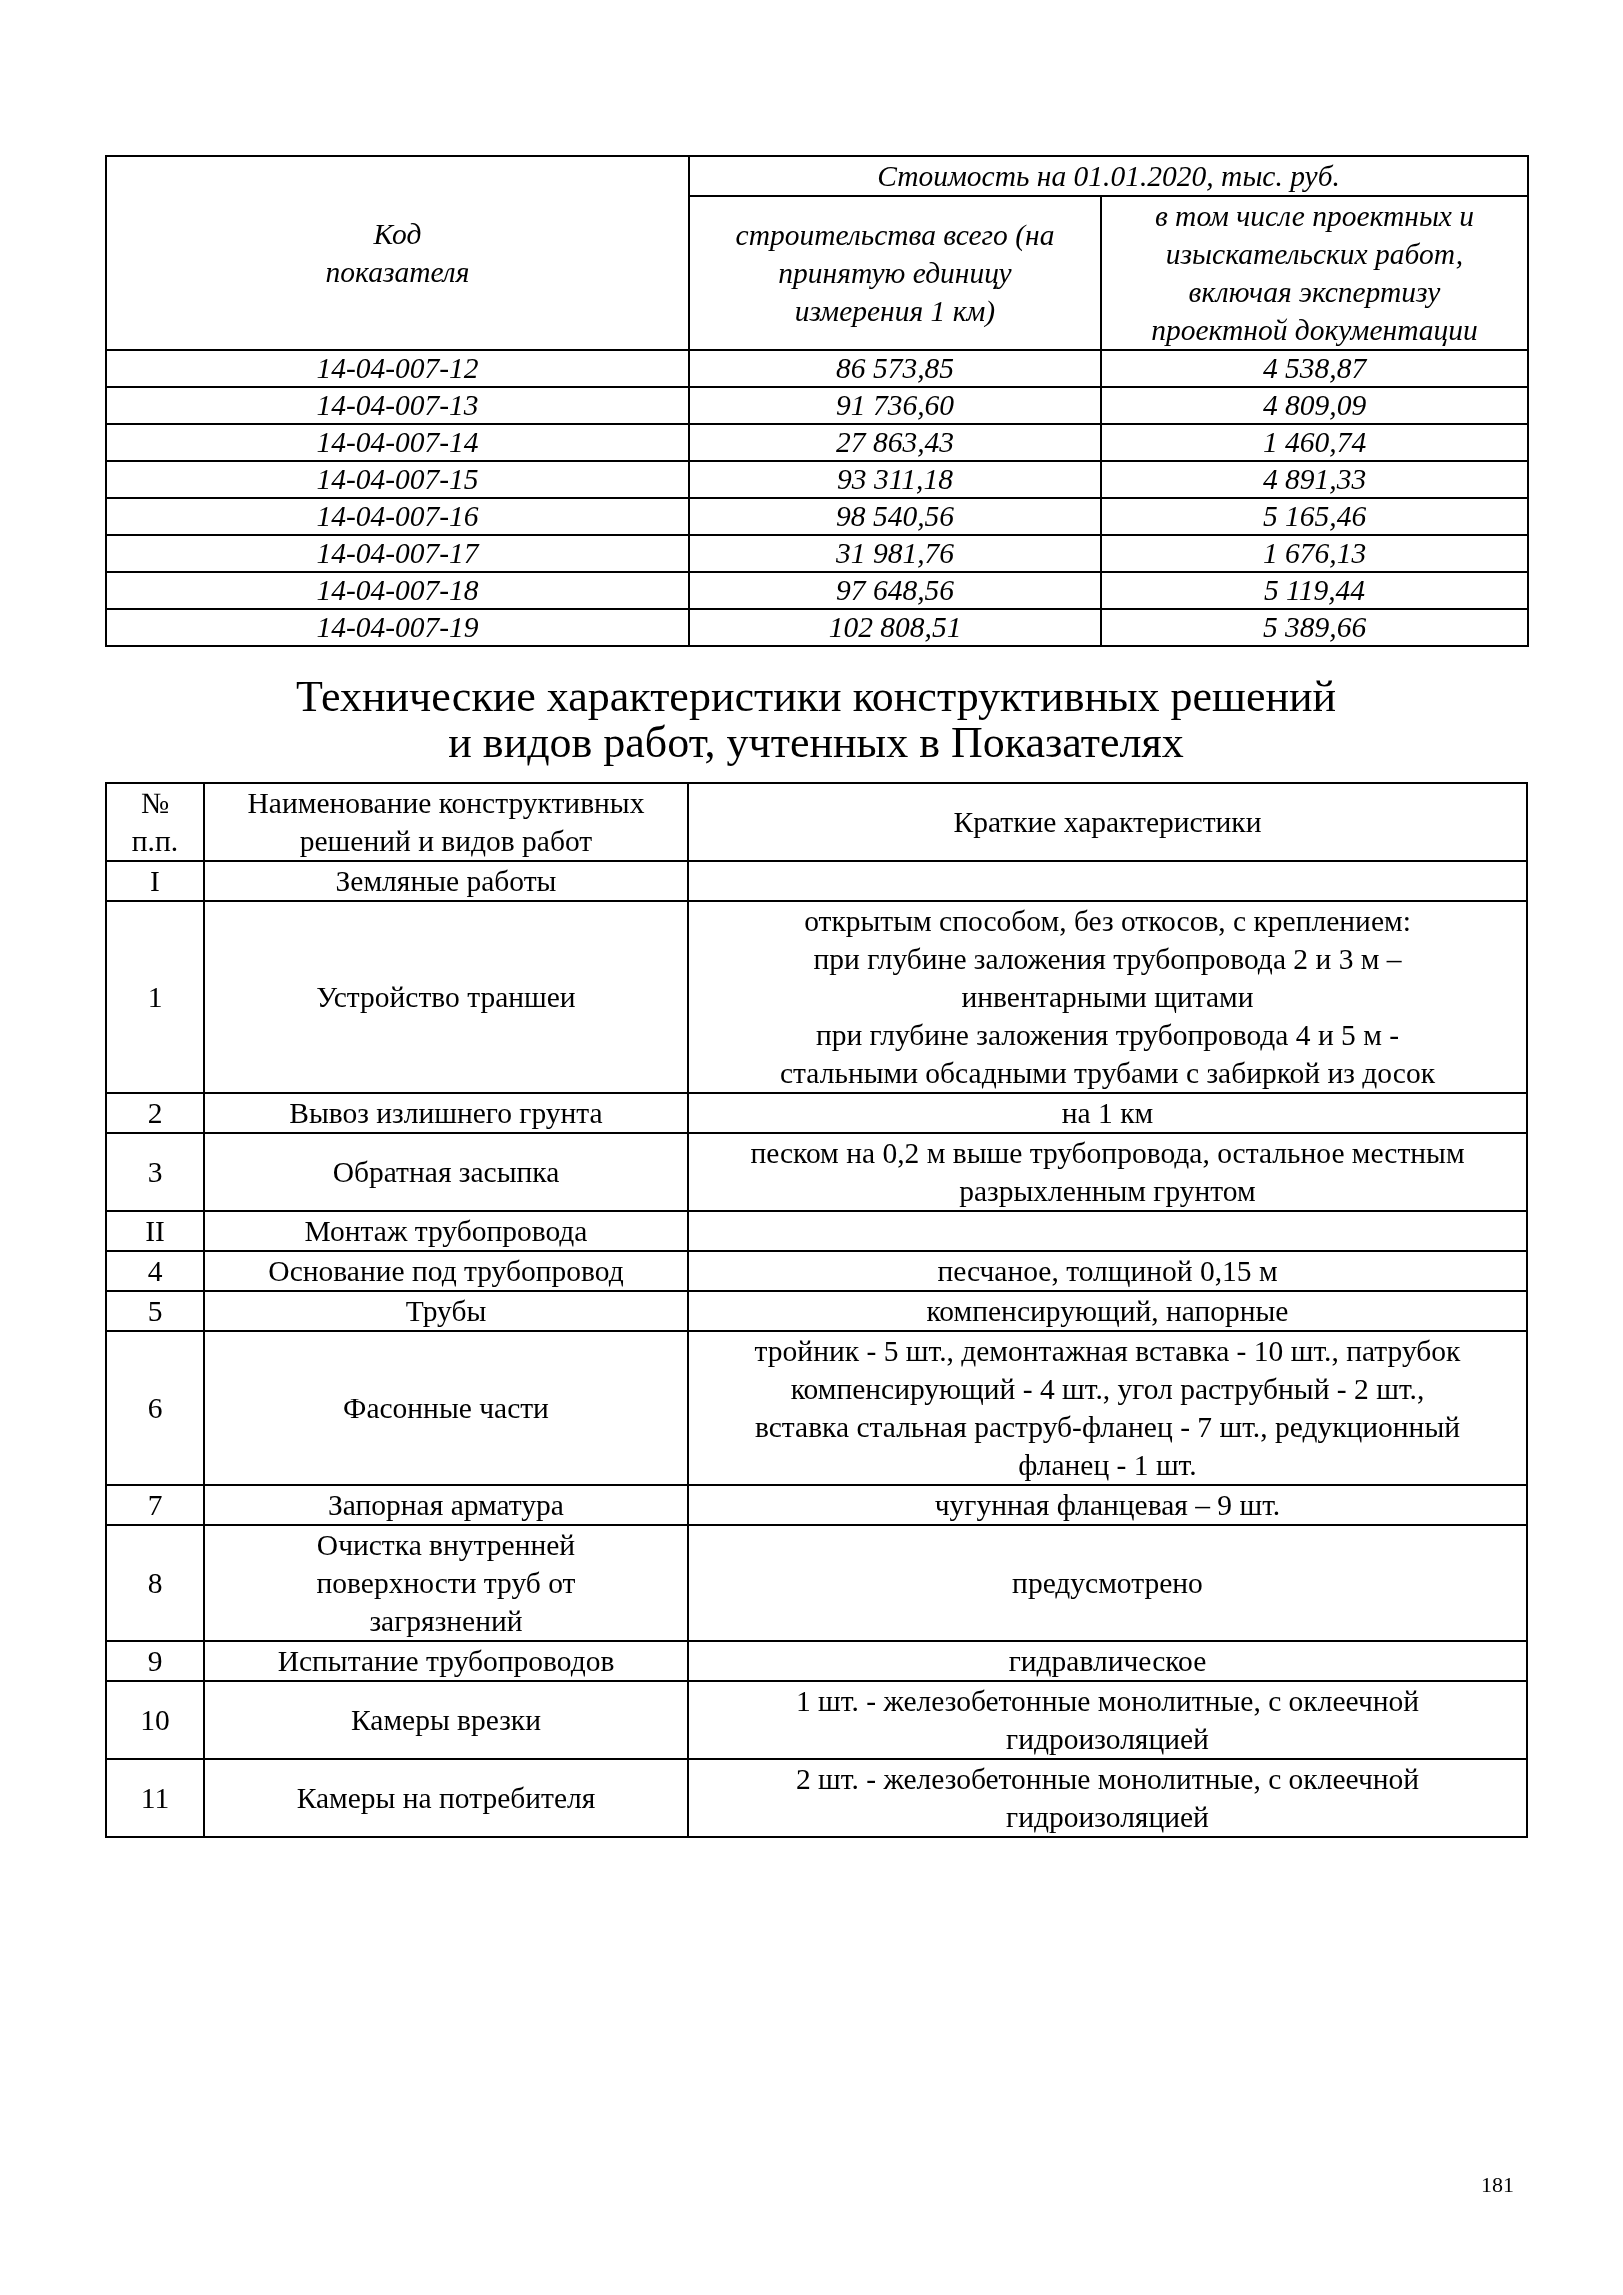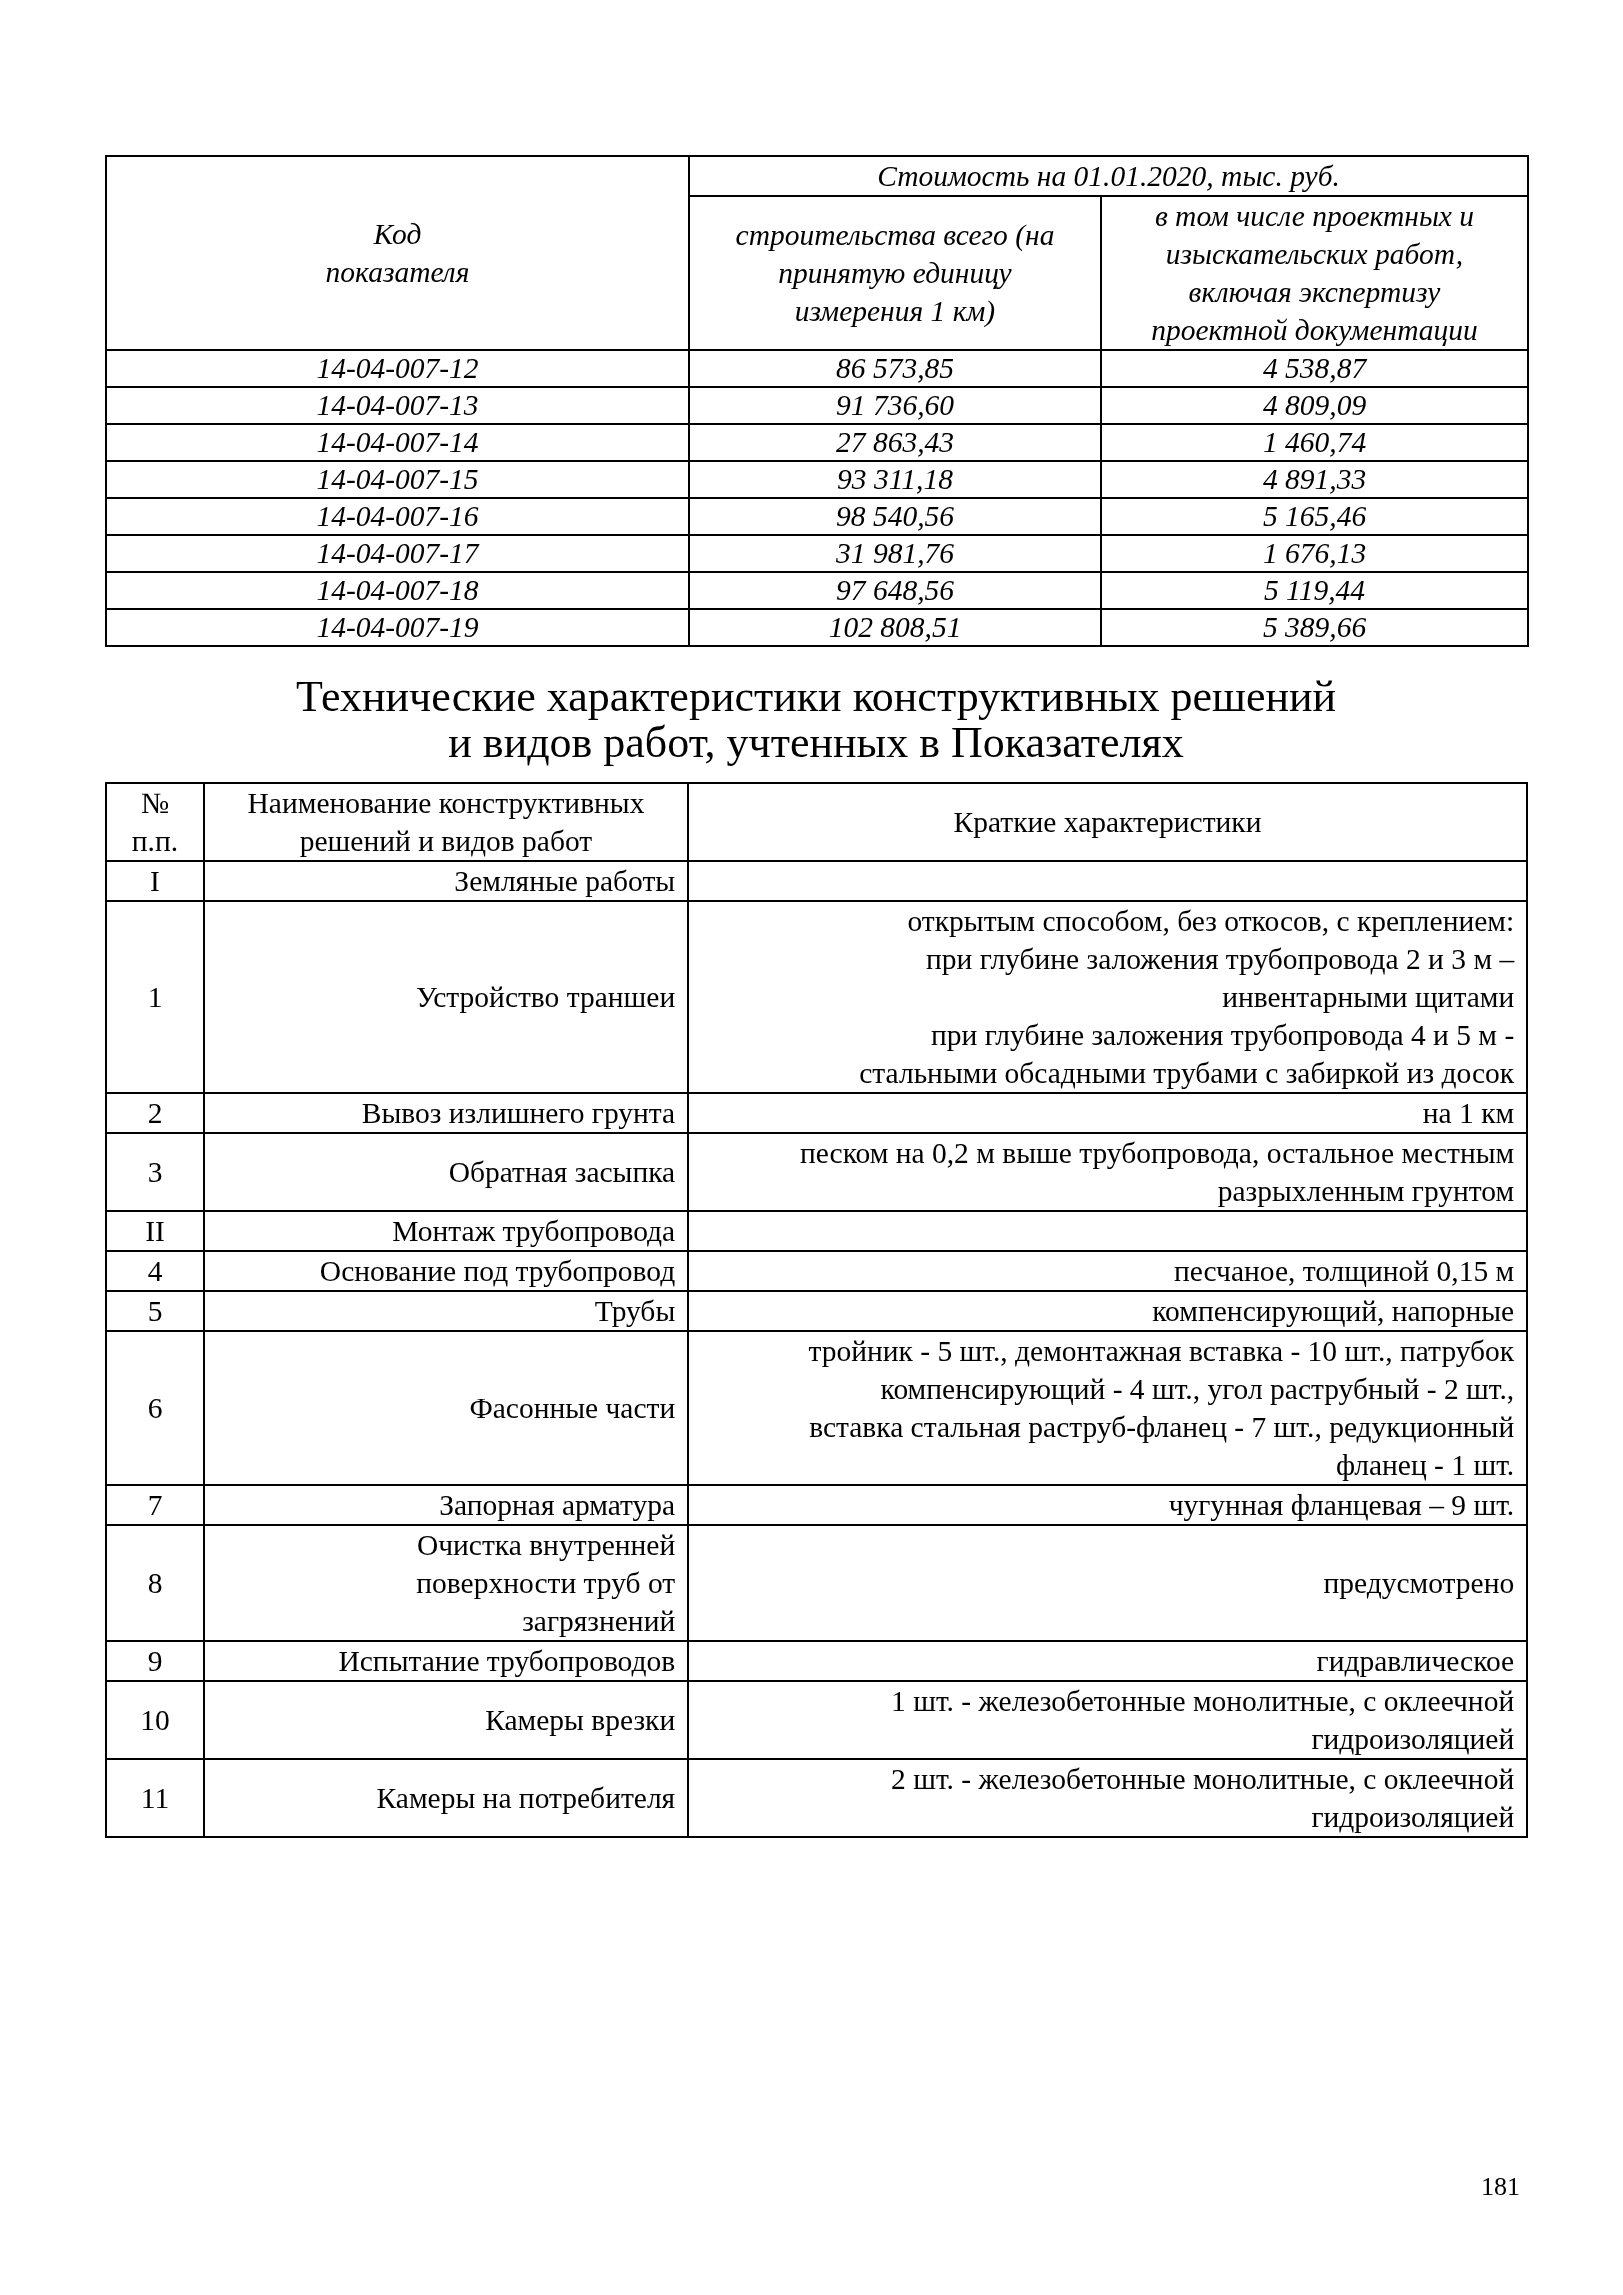--- a/index.html
+++ b/index.html
@@ -6,24 +6,24 @@
   body { width:1623px; height:2295px; position:relative; font-family:"Liberation Serif","DejaVu Serif",serif; color:#000; }
   table { border-collapse:collapse; position:absolute; left:105px; width:1422px; table-layout:fixed; }
   td, th { border:2px solid #000; font-weight:normal; font-size:29.5px; line-height:38px; padding:0 11.8px; vertical-align:middle; }
   #t1 { top:155px; }
   #t1 td, #t1 th { text-align:center;font-style:italic; }
   #t1 tbody td { height:35px; line-height:33px;border-radius:7px; }
   #t1 thead th { line-height:38px; }
   .title { position:absolute; left:105px; width:1422px; top:674px; text-align:center; font-size:44px; line-height:46px; }
   #t2 { top:782px; }
   #t2 td.num { text-align:center; padding:0 2.6px; }
-  #t2 td.name, #t2 td.desc { text-align:right;margin-left:28px; }
+  #t2 td.name, #t2 td.desc { text-align:center;margin-left:28px; }
   #t2 thead th { text-align:center; }
   .pl { white-space:pre-line; }
-  .pagenum { position:absolute; left:1481px; top:2172px; font-size:26px; }
+  .pagenum { position:absolute; left:1481px; top:2172px; font-size:22px; }
 </style>
 </head>
 <body>
 
 <table id="t1">
   <colgroup>
       <col style="width:583px">
       <col style="width:412px">
       <col style="width:427px">
     </colgroup>

